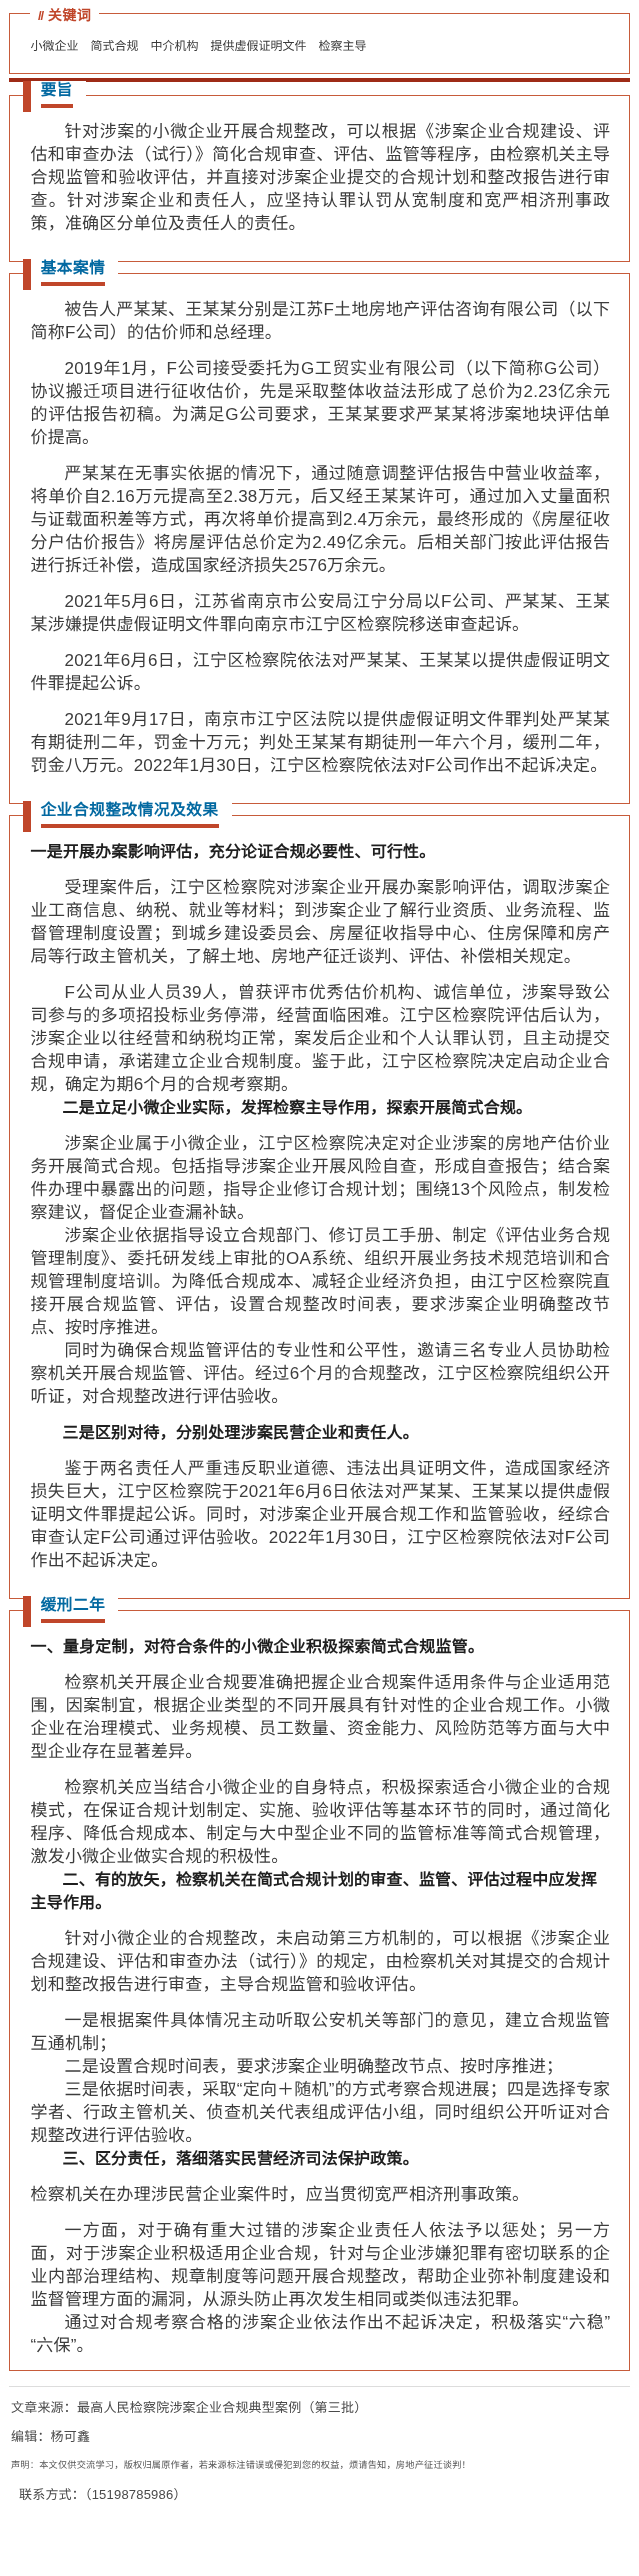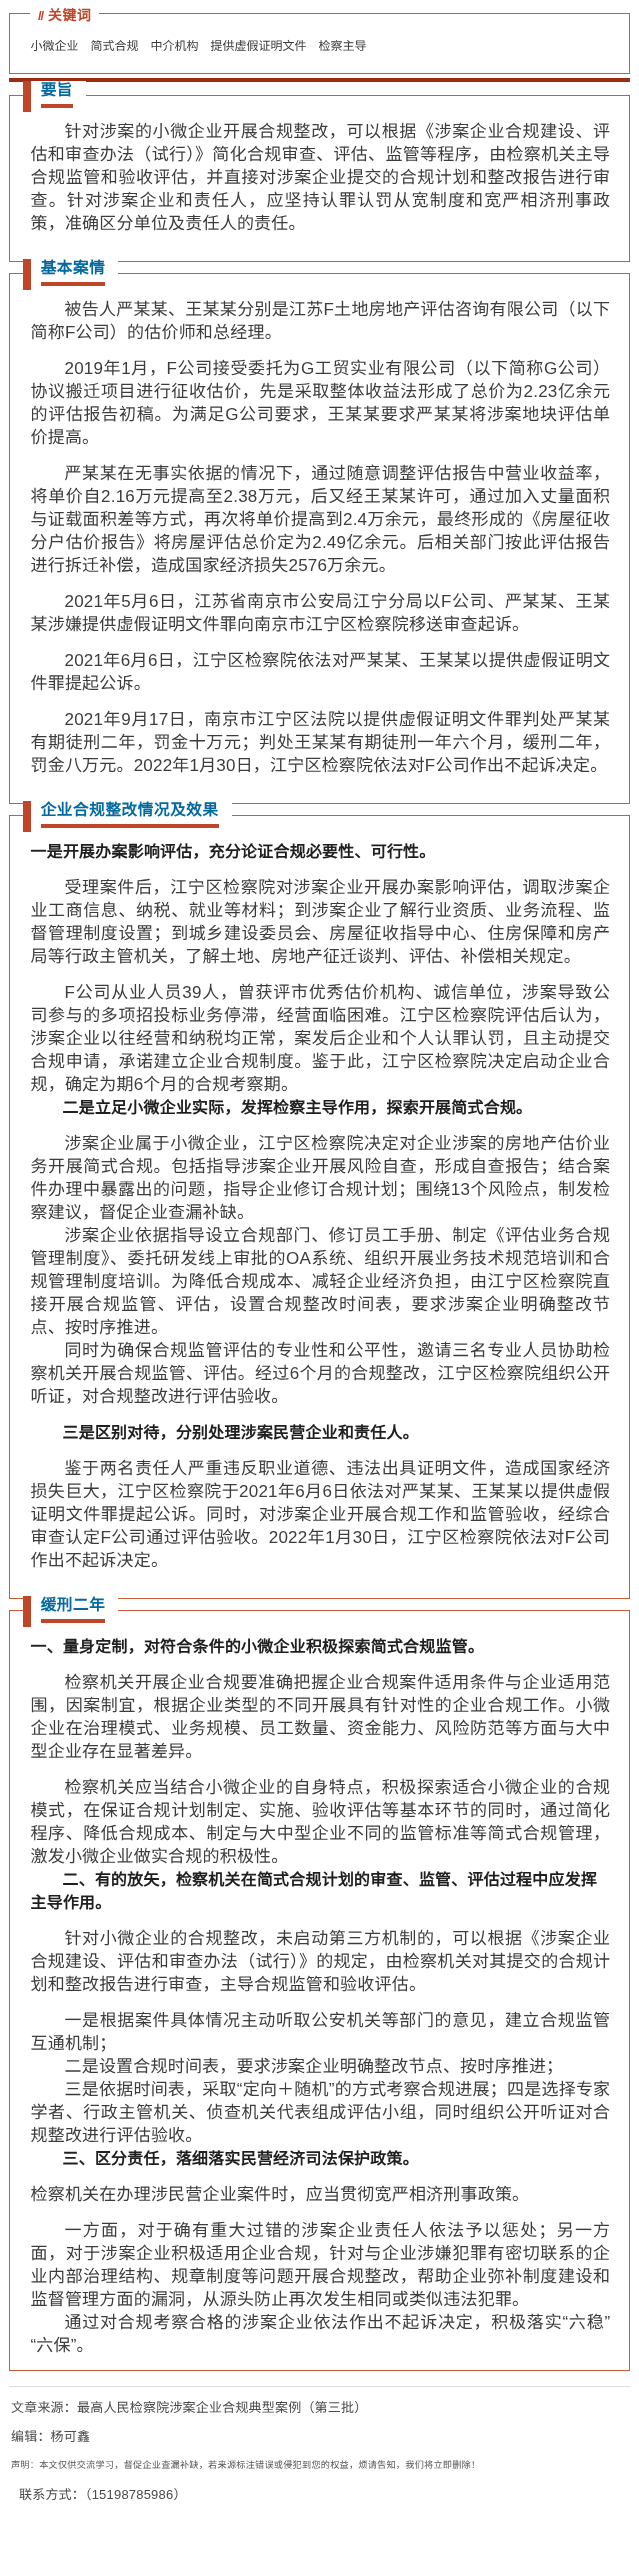--- a/index.html
+++ b/index.html
@@ -246,18 +246,18 @@
         <p class="subhead">三、区分责任，落细落实民营经济司法保护政策。</p>
         <p class="para noindent">检察机关在办理涉民营企业案件时，应当贯彻宽严相济刑事政策。</p>
         <p class="para tight">一方面，对于确有重大过错的涉案企业责任人依法予以惩处；另一方面，对于涉案企业积极适用企业合规，针对与企业涉嫌犯罪有密切联系的企业内部治理结构、规章制度等问题开展合规整改，帮助企业弥补制度建设和监督管理方面的漏洞，从源头防止再次发生相同或类似违法犯罪。</p>
         <p class="para tight">通过对合规考察合格的涉案企业依法作出不起诉决定，积极落实“六稳”“六保”。</p>
       </div>
     </div>
 
   <div class="footer">
     <p>文章来源：最高人民检察院涉案企业合规典型案例（第三批）</p>
     <p>编辑：杨可鑫</p>
-    <p class="small">声明：本文仅供交流学习，督促企业查漏补缺，若来源标注错误或侵犯到您的权益，烦请告知，我们将立即删除！</p>
+    <p class="small">声明：本文仅供交流学习，版权归属原作者，若来源标注错误或侵犯到您的权益，烦请告知，房地产征迁谈判！</p>
     <p>联系方式：（15198785986）</p>
   </div>
 
 </div>
 
 
 </body></html>

